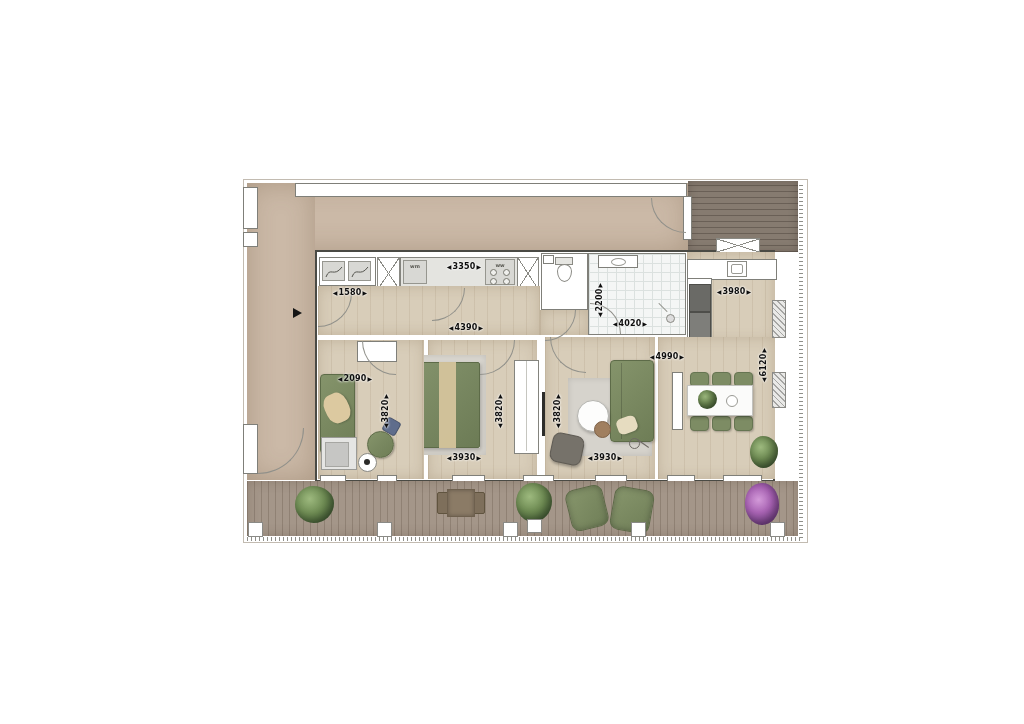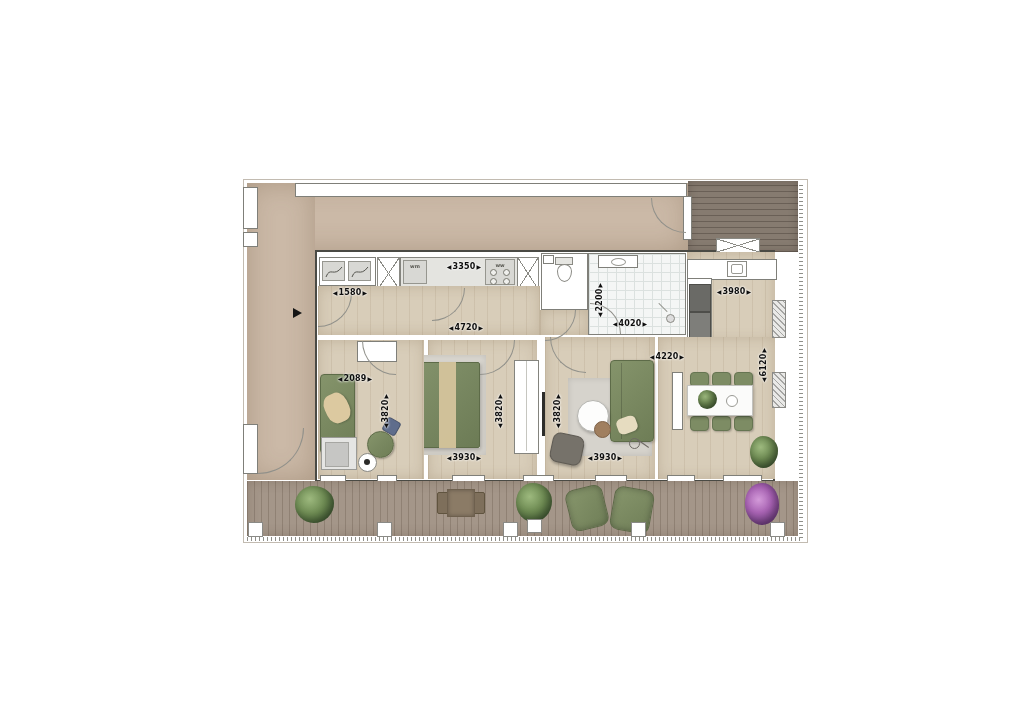--- a/index.html
+++ b/index.html
@@ -228,26 +228,26 @@
   <div class="abs lounge" style="left:612px;top:488px;width:38px;height:42px;transform:rotate(10deg);"></div>
   <div class="abs flower" style="left:745px;top:483px;width:34px;height:42px;"></div>
   <div class="abs post" style="left:248px;top:522px;width:13px;height:13px;"></div>
   <div class="abs post" style="left:377px;top:522px;width:13px;height:13px;"></div>
   <div class="abs post" style="left:503px;top:522px;width:13px;height:13px;"></div>
   <div class="abs post" style="left:631px;top:522px;width:13px;height:13px;"></div>
   <div class="abs post" style="left:770px;top:522px;width:13px;height:13px;"></div>
 
   <span class="dim" style="left:464px;top:266px;">3350</span>
   <span class="dim" style="left:350px;top:292px;">1580</span>
-  <span class="dim" style="left:466px;top:327px;">4720</span>
+  <span class="dim" style="left:466px;top:327px;">4390</span>
   <span class="dim v" style="left:599px;top:300px;">2200</span>
   <span class="dim" style="left:630px;top:323px;">4020</span>
   <span class="dim" style="left:734px;top:291px;">3980</span>
-  <span class="dim" style="left:667px;top:356px;">4220</span>
+  <span class="dim" style="left:667px;top:356px;">4990</span>
   <span class="dim v" style="left:763px;top:365px;">6120</span>
-  <span class="dim" style="left:355px;top:378px;">2089</span>
+  <span class="dim" style="left:355px;top:378px;">2090</span>
   <span class="dim v" style="left:385px;top:411px;">3820</span>
   <span class="dim v" style="left:499px;top:411px;">3820</span>
   <span class="dim v" style="left:557px;top:411px;">3820</span>
   <span class="dim" style="left:464px;top:457px;">3930</span>
   <span class="dim" style="left:605px;top:457px;">3930</span>
 
 </div>
 
 </body></html>

